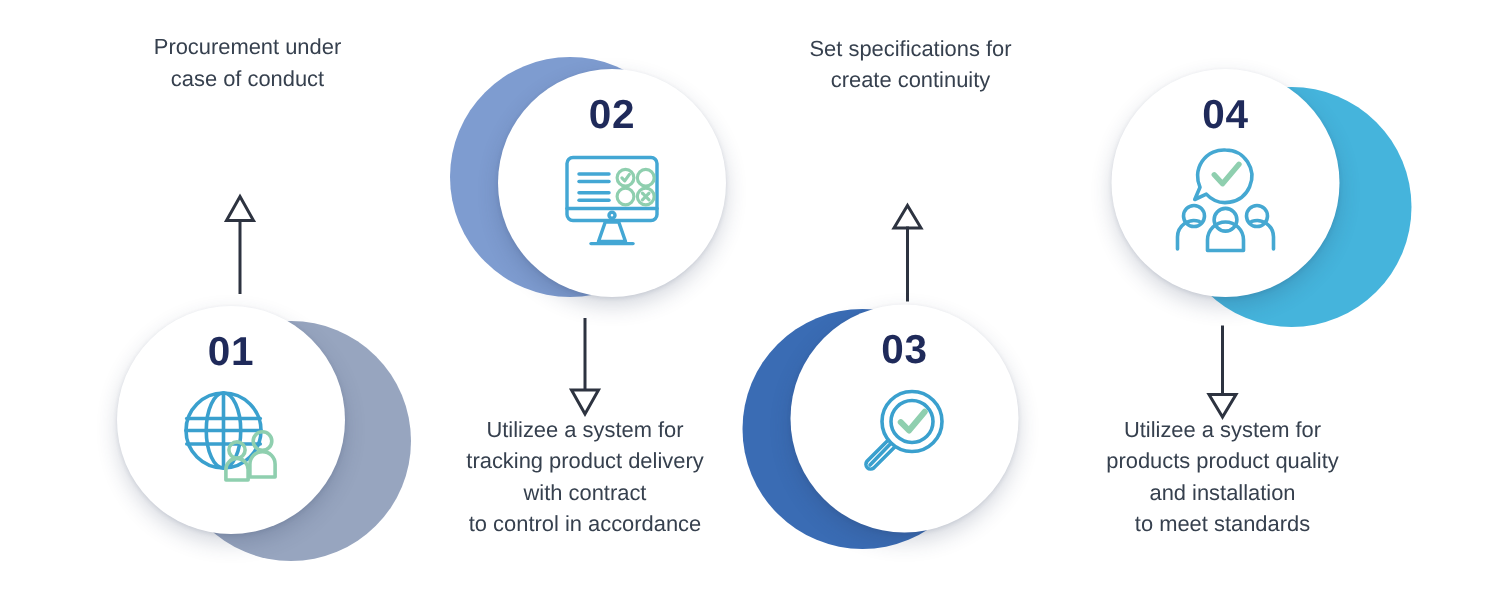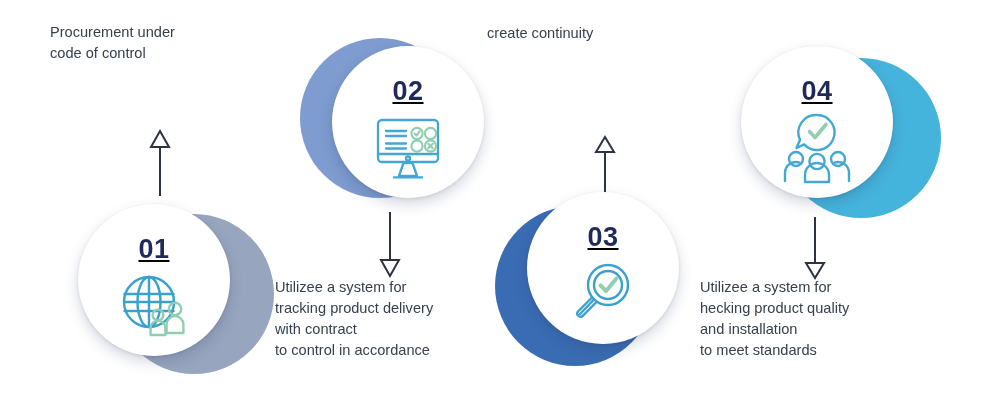--- a/index.html
+++ b/index.html
@@ -39,63 +39,63 @@
     position: absolute;
     width: 152px;
     height: 152px;
     border-radius: 50%;
     background: #ffffff;
     box-shadow: 0 6px 14px rgba(40, 55, 90, 0.20),
                 0 1px 3px rgba(40, 55, 90, 0.12);
     display: flex;
     flex-direction: column;
     align-items: center;
-    justify-content: center;
+    justify-content: flex-start;
     box-sizing: border-box;
     padding-top: 17px;
-    text-decoration: underline;
   }
   .step-number {
     font-size: 27px;
     font-weight: bold;
     color: #1f2a5a;
     letter-spacing: 0.5px;
     line-height: 1;
   }
   .icon-holder {
     margin-top: 7px;
     width: 74px;
     height: 72px;
     display: flex;
     align-items: center;
     justify-content: center;
   }
   
   .caption {
     position: absolute;
+    text-align: center;
     font-size: 14.6px;
     line-height: 21px;
     color: #36404e;
     width: 230px;
   }
   
   .arrow {
     position: absolute;
   }
 </style>
 </head>
 <body>
 
 <div id="infographic">
 
   <div class="step">
 
     <div class="caption" style="left:50px; top:22px;">
       <div>Procurement under</div>
-      <div>code of control</div>
+      <div>case of conduct</div>
     </div>
 
     <svg class="arrow" style="left:140px; top:126px;" width="40" height="72" viewBox="0 0 40 72">
       <line x1="20" y1="70" x2="20" y2="20" stroke="#2d3340" stroke-width="2"></line>
       <polygon points="20,5 29,21 11,21" fill="none" stroke="#2d3340" stroke-width="2"></polygon>
     </svg>
 
     <div class="cluster" style="left:78px; top:204px;">
       <div class="back-disc" style="left:36px; top:10px; background:#97a5bf;"></div>
       <div class="front-disc" style="left:0px; top:0px;">
@@ -164,31 +164,32 @@
       <div>Utilizee a system for</div>
       <div>tracking product delivery</div>
       <div>with contract</div>
       <div>to control in accordance</div>
     </div>
   </div>
 
   <div class="step">
 
     <div class="caption" style="left:487px; top:23px; width:240px;">
+      <div>Set specifications for</div>
       <div>create continuity</div>
     </div>
 
     <svg class="arrow" style="left:585px; top:133px;" width="40" height="70" viewBox="0 0 40 70">
       <line x1="20" y1="68" x2="20" y2="18" stroke="#2d3340" stroke-width="2"></line>
       <polygon points="20,4 29,19 11,19" fill="none" stroke="#2d3340" stroke-width="2"></polygon>
     </svg>
 
     <div class="cluster" style="left:495px; top:192px;">
       <div class="back-disc" style="left:0px; top:14px; background:#3a6cb4;"></div>
-      <div class="front-disc" style="left:32px; top:0px;">
+      <div class="front-disc" style="left:32px; top:11px;">
         <div class="step-number">03</div>
         <div class="icon-holder">
           <svg width="66" height="66" viewBox="0 0 66 66">
             <g fill="none" stroke="#3aa0ce" stroke-width="2.4" stroke-linecap="round">
               <circle cx="38" cy="24" r="20"></circle>
               <circle cx="38" cy="24" r="14"></circle>
               <line x1="24" y1="38.5" x2="10" y2="53"></line>
               <path d="M22 36.5 L8 50.5 a3.2 3.2 0 0 0 4.5 4.5 L26.5 41"></path>
             </g>
             <path d="M30.5 24.4 L36 30 L46.5 17.5" fill="none" stroke="#8fcfaf" stroke-width="4" stroke-linecap="round" stroke-linejoin="round"></path>
@@ -223,19 +224,19 @@
       </div>
     </div>
 
     <svg class="arrow" style="left:795px; top:215px;" width="40" height="68" viewBox="0 0 40 68">
       <line x1="20" y1="2" x2="20" y2="48" stroke="#2d3340" stroke-width="2"></line>
       <polygon points="20,63 11,48 29,48" fill="none" stroke="#2d3340" stroke-width="2"></polygon>
     </svg>
 
     <div class="caption" style="left:700px; top:277px;">
       <div>Utilizee a system for</div>
-      <div>hecking product quality</div>
+      <div>products product quality</div>
       <div>and installation</div>
       <div>to meet standards</div>
     </div>
   </div>
 
 </div>
 
 </body></html>

